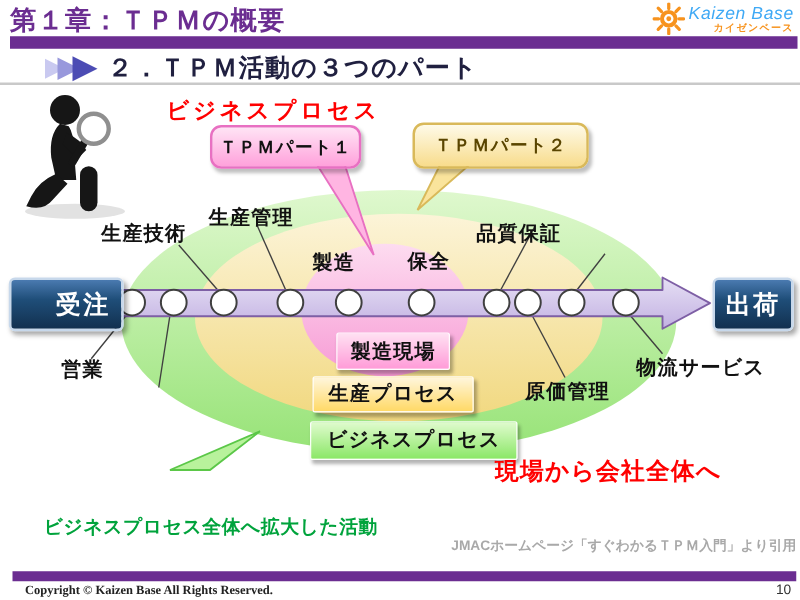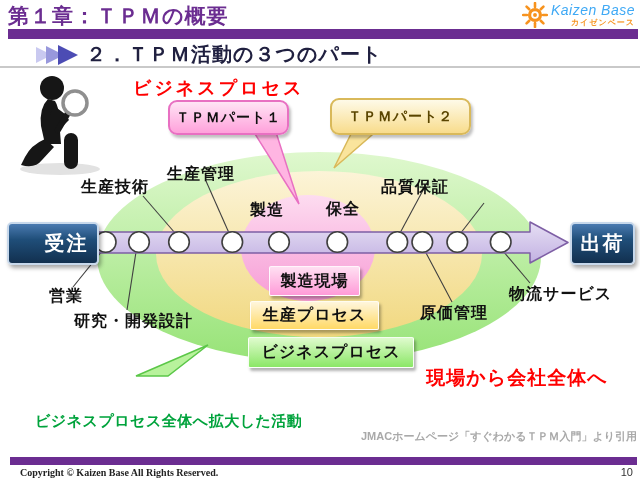--- a/index.html
+++ b/index.html
@@ -43,21 +43,21 @@
   .flow-end   { left:570px; top:222px; }
 
   .zone { display:flex; align-items:center; justify-content:center; font-weight:bold; font-size:16px; letter-spacing:1px;
           color:#111; border:1px solid rgba(255,255,255,.9); box-shadow:2px 3px 3px rgba(0,0,0,.3); border-radius:2px; white-space:nowrap; }
   .zone-pink   { left:269px; top:266px; width:89px;  height:28px; background:linear-gradient(180deg,#FFE0F2,#FF9BD8); }
   .zone-yellow { left:250px; top:301px; width:127px; height:27px; background:linear-gradient(180deg,#FFF6DC,#FFD966); }
   .zone-green  { left:248px; top:337px; width:164px; height:29px; background:linear-gradient(180deg,#DFFBCD,#8BE767); }
 
   .flabel { font-weight:bold; font-size:16px; color:#111; letter-spacing:1px; white-space:nowrap; }
 
-  .message { left:396px; top:364px; width:242px; text-align:center; color:#FF0000; font-weight:bold;
+  .message { left:396px; top:364px; width:242px; color:#FF0000; font-weight:bold;
              font-size:19px; line-height:28px; letter-spacing:1px; white-space:nowrap; }
   .citation { right:3px; top:429px; color:#A9A9A9; font-weight:bold; font-size:11px; white-space:nowrap; }
 
   
   .footer-bar { left:10px; top:457px; width:627px; height:8px; background:#6B2D91; }
   .copyright  { left:20px; top:467px; font-size:10px; color:#222; font-family:"Liberation Serif","DejaVu Serif",serif; font-weight:bold; white-space:nowrap; }
   .pagenum    { right:7px; top:466px; font-size:11px; color:#333; }
 </style>
 </head>
 <body>
@@ -172,21 +172,20 @@
 
   <div class="abs flow-box flow-start">受注</div>
   <div class="abs flow-box flow-end">出荷</div>
 
   <div class="abs flabel" style="left:81px;  top:177px;">生産技術</div>
   <div class="abs flabel" style="left:167px; top:164px;">生産管理</div>
   <div class="abs flabel" style="left:250px; top:200px;">製造</div>
   <div class="abs flabel" style="left:326px; top:199px;">保全</div>
   <div class="abs flabel" style="left:381px; top:177px;">品質保証</div>
   <div class="abs flabel" style="left:49px;  top:286px;font-family:Liberation Mono, monospace;">営業</div>
-  <div class="abs flabel" style="left:74px;  top:311px;">研究・開発設計</div>
   <div class="abs flabel" style="left:420px; top:303px;">原価管理</div>
   <div class="abs flabel" style="left:497px; top:284px;margin-left:12px;">物流サービス</div>
 
   <div class="abs zone zone-pink">製造現場</div>
   <div class="abs zone zone-yellow">生産プロセス</div>
   <div class="abs zone zone-green">ビジネスプロセス</div>
 
   <div class="abs message">
     <div>現場から会社全体へ</div>
   </div>

